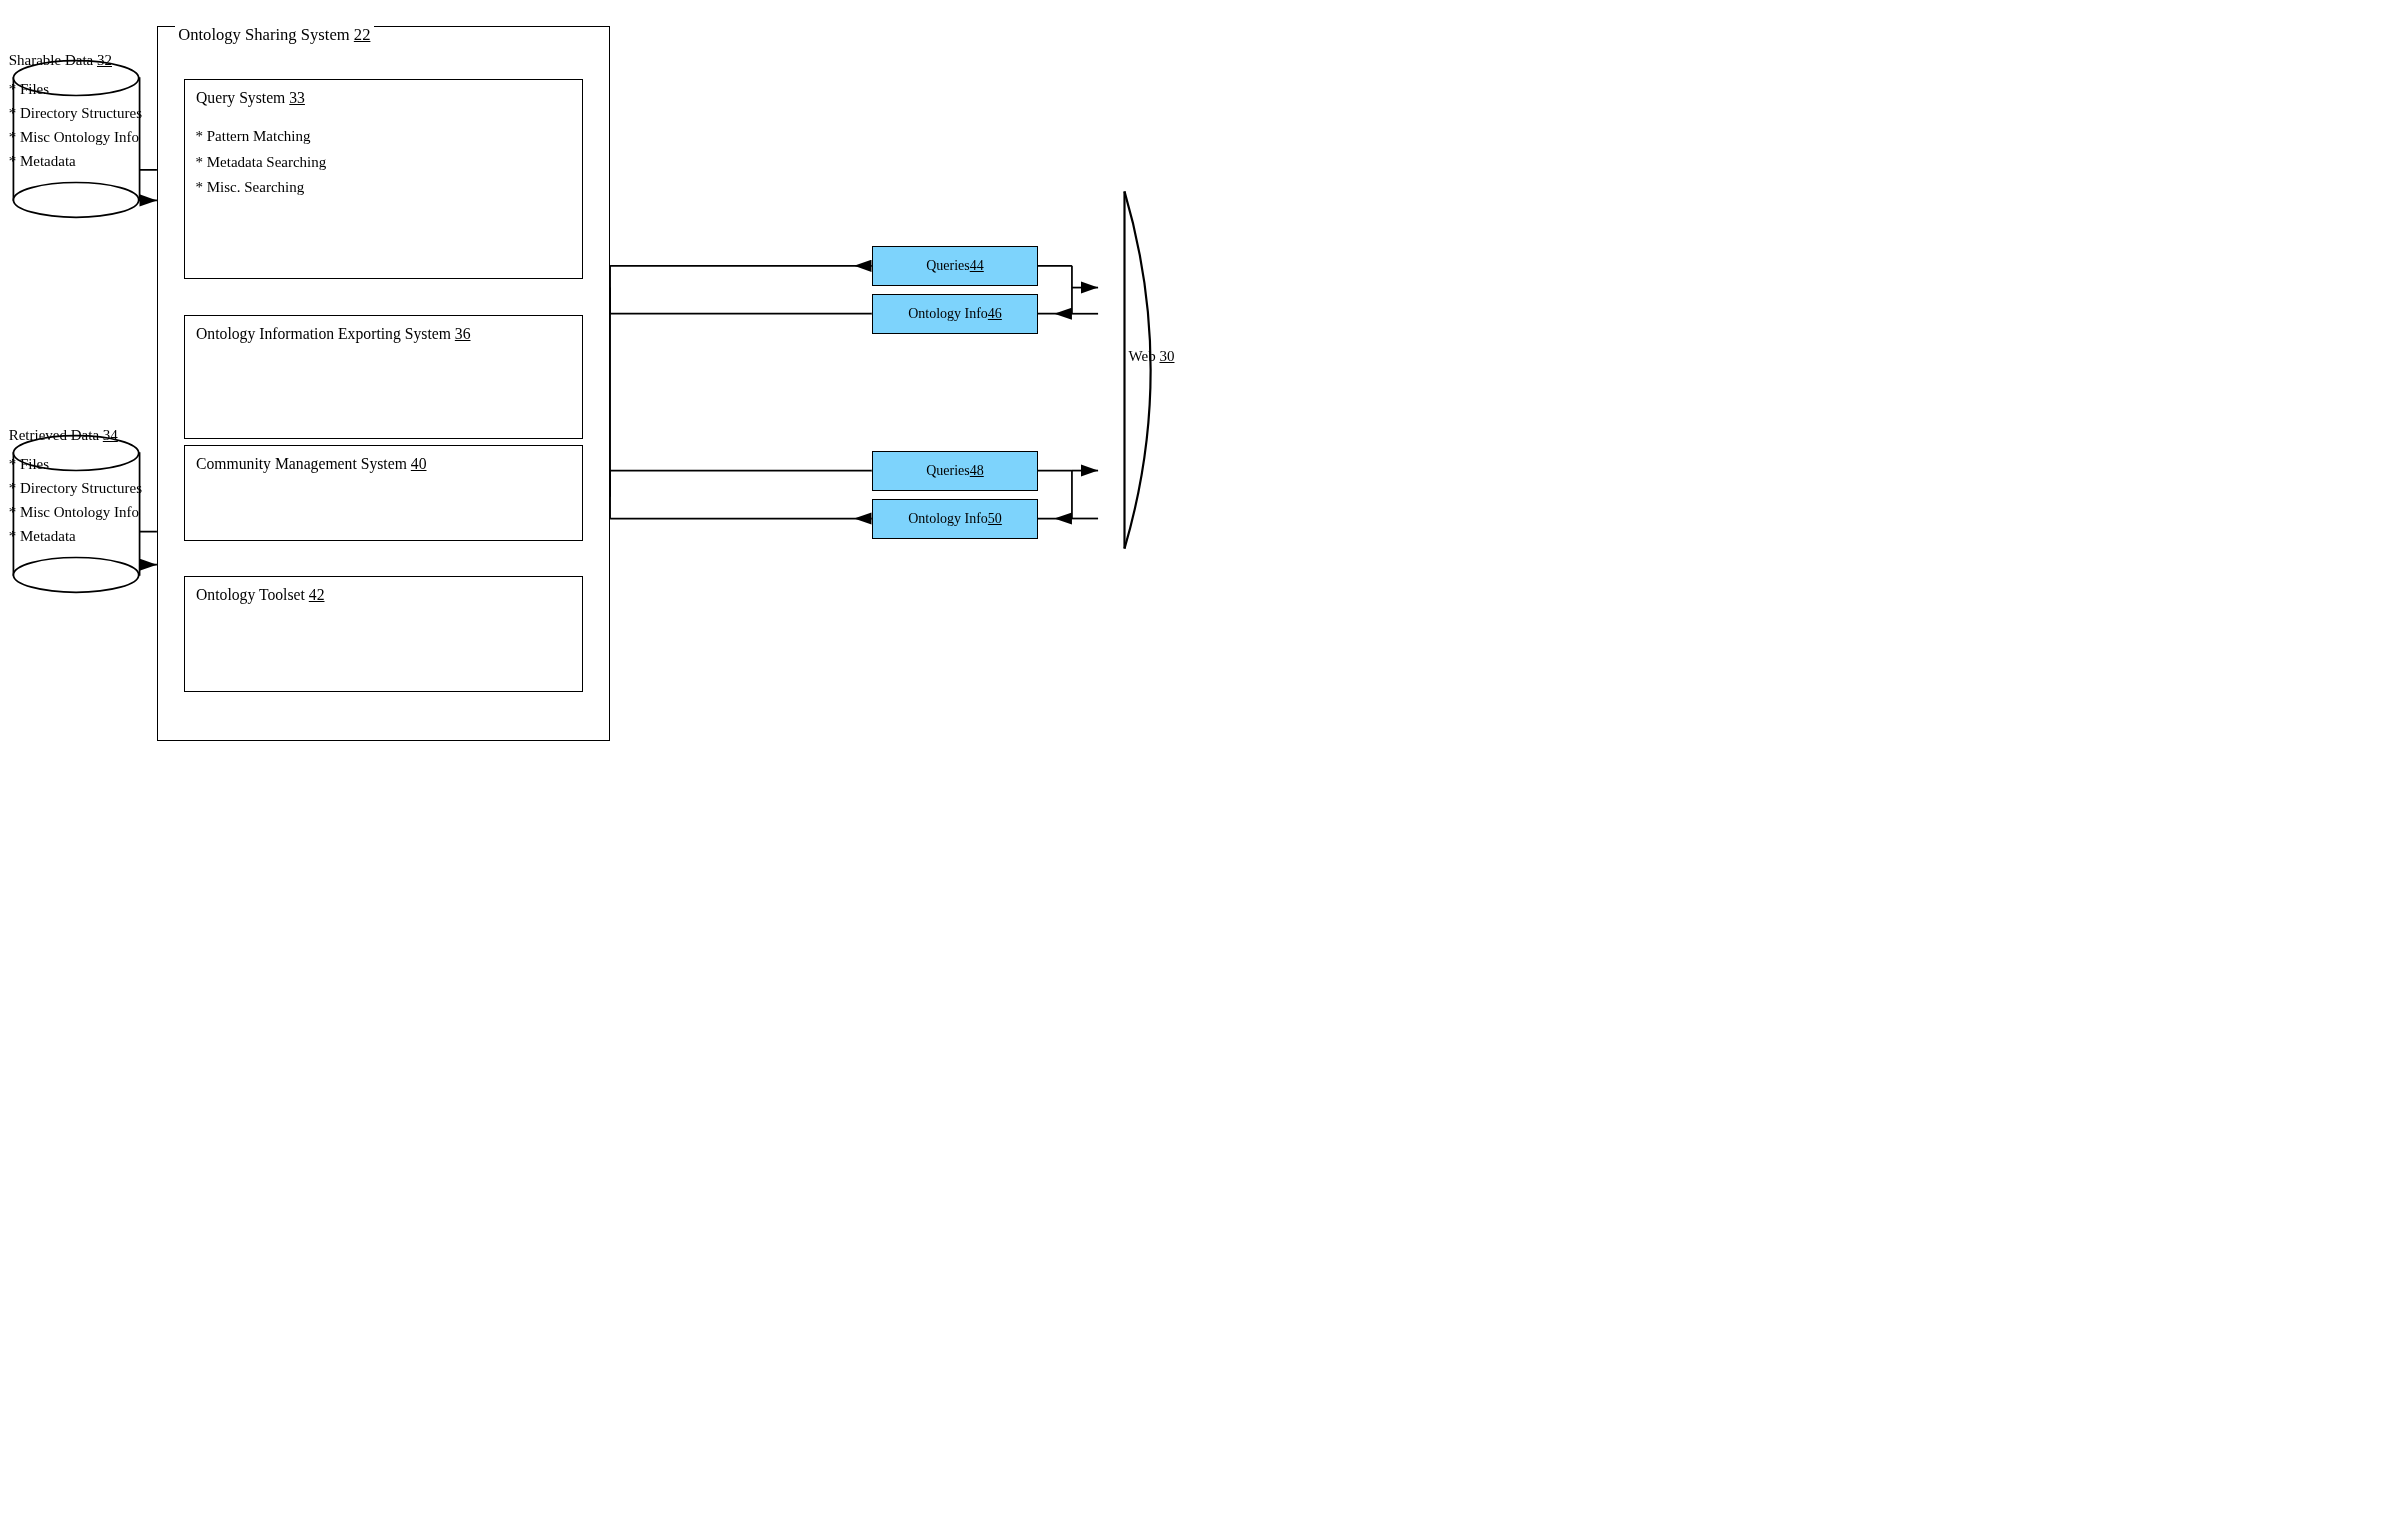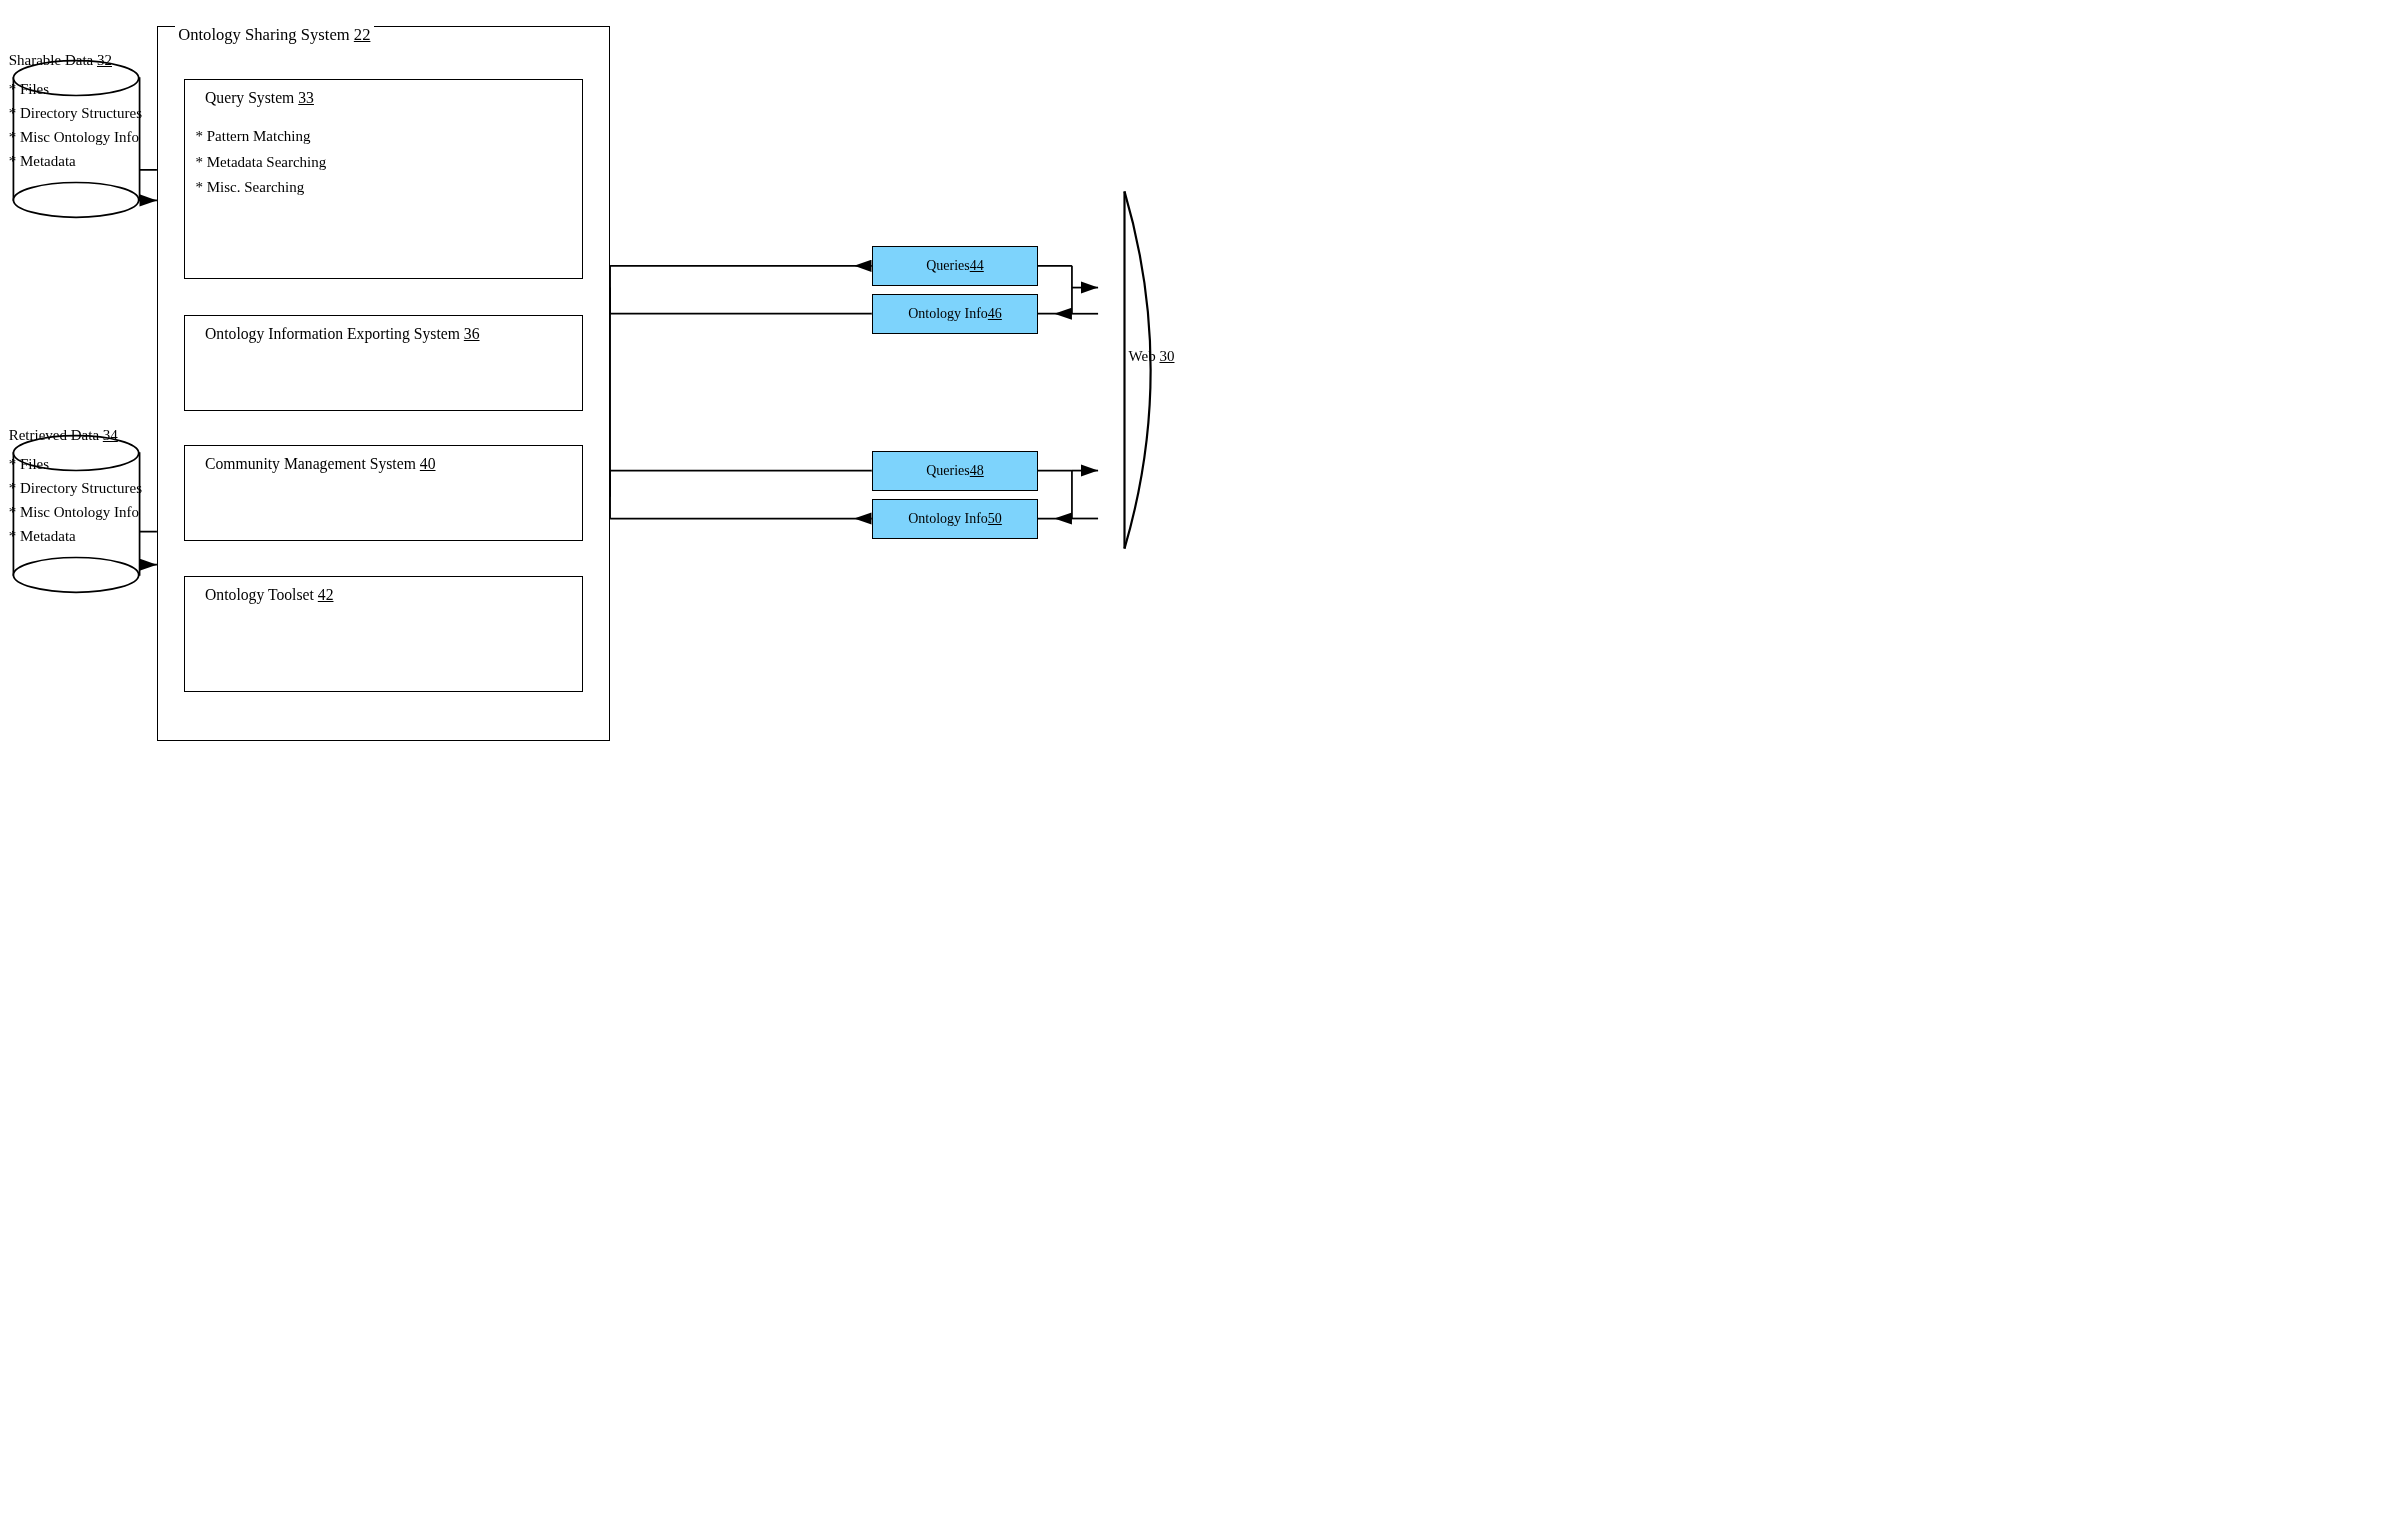--- a/index.html
+++ b/index.html
@@ -53,37 +53,37 @@
       background: #fff;
     }
 
     .query-system-box {
       top: 52px;
       height: 200px;
     }
 
     .ontology-export-box {
       top: 288px;
-      height: 96px;
+      height: 124px;
     }
 
     .community-mgmt-box {
       top: 418px;
       height: 96px;
     }
 
     .ontology-toolset-box {
       top: 549px;
       height: 116px;
     }
 
     .inner-box-title {
       position: absolute;
       top: 8.7px;
-      left: 20px;
+      left: 11px;
       font-size: 15.7px;
     }
 
     .inner-box-content {
       position: absolute;
       top: 44px;
       left: 10.5px;
       font-size: 15px;
       line-height: 1.7;
     }

